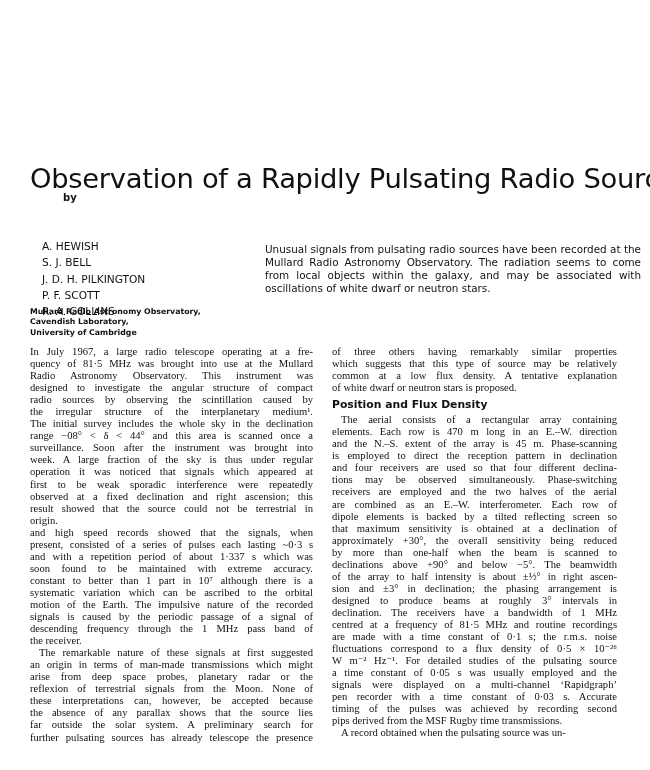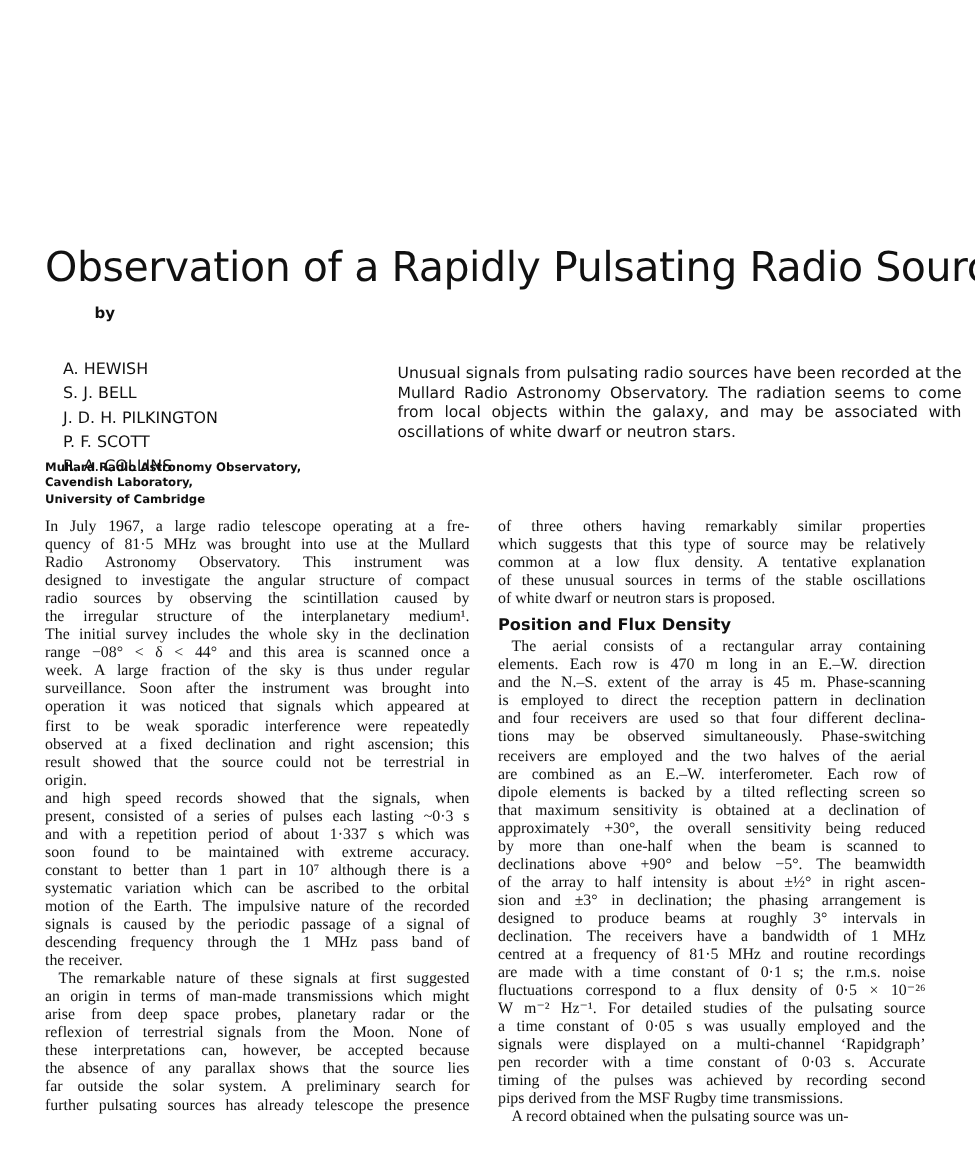--- a/index.html
+++ b/index.html
@@ -4,21 +4,21 @@
 <style>
   html, body { margin: 0; padding: 0; background: #ffffff; }
   body { width: 650px; height: 770px; position: relative; overflow: hidden; color: #111; }
 
   #title {
     position: absolute; left: 30px; top: 163px; width: 620px;
     font-family: "DejaVu Sans", sans-serif; font-size: 27.4px; font-weight: normal;
     letter-spacing: -0.3px; color: #111; white-space: nowrap; margin: 0;
   }
   #by {
-    position: absolute; left: 30px; top: 204px;
+    position: absolute; left: 30px; top: 192px;
     font-family: "DejaVu Sans", sans-serif; font-size: 10px; font-weight: bold; padding-left: 33px;
   }
   #authors {
     position: absolute; left: 30px; top: 226px; margin: 12px; padding: 0; list-style: none;
     font-family: "DejaVu Sans", sans-serif; font-size: 10.6px; line-height: 16.3px;
   }
   #affil {
     position: absolute; left: 30px; top: 307px;
     font-family: "DejaVu Sans", sans-serif; font-size: 7.8px; font-weight: bold; line-height: 10.3px;
   }
@@ -65,22 +65,22 @@
 
 <div id="col-left" class="col">
     <span class="line">In July 1967, a large radio telescope operating at a fre-</span>
     <span class="line">quency of 81·5 MHz was brought into use at the Mullard</span>
     <span class="line">Radio Astronomy Observatory. This instrument was</span>
     <span class="line">designed to investigate the angular structure of compact</span>
     <span class="line">radio sources by observing the scintillation caused by</span>
     <span class="line">the irregular structure of the interplanetary medium¹.</span>
     <span class="line">The initial survey includes the whole sky in the declination</span>
     <span class="line">range −08° &lt; δ &lt; 44° and this area is scanned once a</span>
+    <span class="line">surveillance. Soon after the instrument was brought into</span>
     <span class="line">week. A large fraction of the sky is thus under regular</span>
-    <span class="line">surveillance. Soon after the instrument was brought into</span>
     <span class="line">operation it was noticed that signals which appeared at</span>
     <span class="line">first to be weak sporadic interference were repeatedly</span>
     <span class="line">observed at a fixed declination and right ascension; this</span>
     <span class="line">result showed that the source could not be terrestrial in</span>
     <span class="line last">origin.</span>
     <span class="line">and high speed records showed that the signals, when</span>
     <span class="line">present, consisted of a series of pulses each lasting ~0·3 s</span>
     <span class="line">and with a repetition period of about 1·337 s which was</span>
     <span class="line">soon found to be maintained with extreme accuracy.</span>
     <span class="line">constant to better than 1 part in 10⁷ although there is a</span>
@@ -97,21 +97,20 @@
     <span class="line">the absence of any parallax shows that the source lies</span>
     <span class="line">far outside the solar system. A preliminary search for</span>
     <span class="line">further pulsating sources has already telescope the presence</span>
   </div>
 
 <div id="col-right" class="col">
   <div id="right-before">
       <span class="line">of three others having remarkably similar properties</span>
       <span class="line">which suggests that this type of source may be relatively</span>
       <span class="line">common at a low flux density. A tentative explanation</span>
-      <span class="line">of these unusual sources in terms of the stable oscillations</span>
       <span class="line last">of white dwarf or neutron stars is proposed.</span>
     </div>
   <span id="heading">Position and Flux Density</span>
   <div id="right-after">
       <span class="line indent">The aerial consists of a rectangular array containing</span>
       <span class="line">elements. Each row is 470 m long in an E.–W. direction</span>
       <span class="line">and the N.–S. extent of the array is 45 m. Phase-scanning</span>
       <span class="line">is employed to direct the reception pattern in declination</span>
       <span class="line">and four receivers are used so that four different declina-</span>
       <span class="line">tions may be observed simultaneously. Phase-switching</span>

